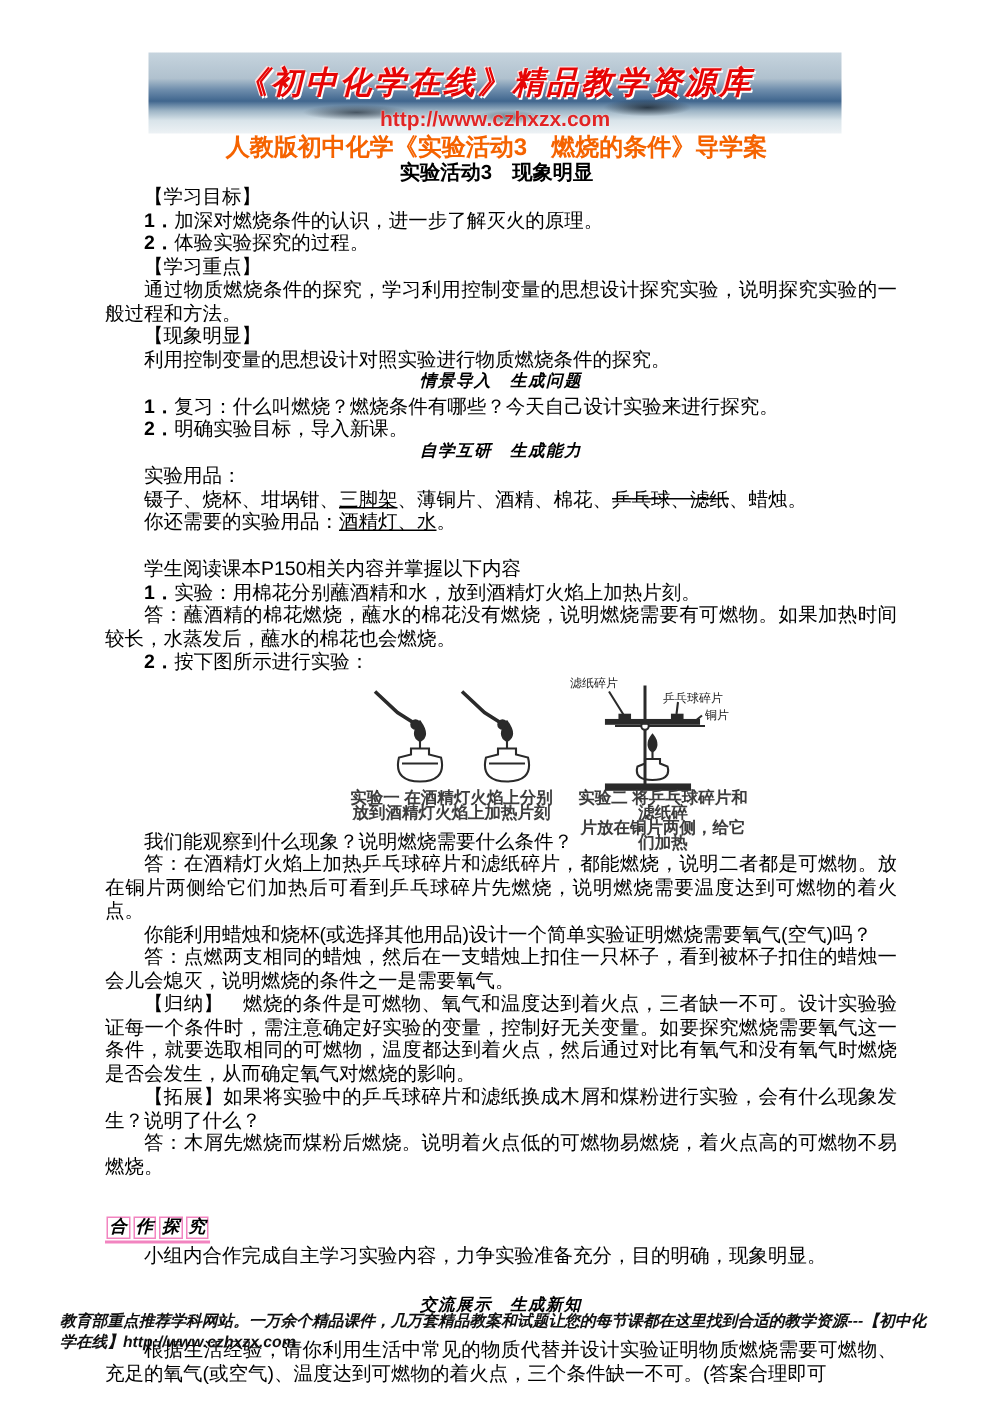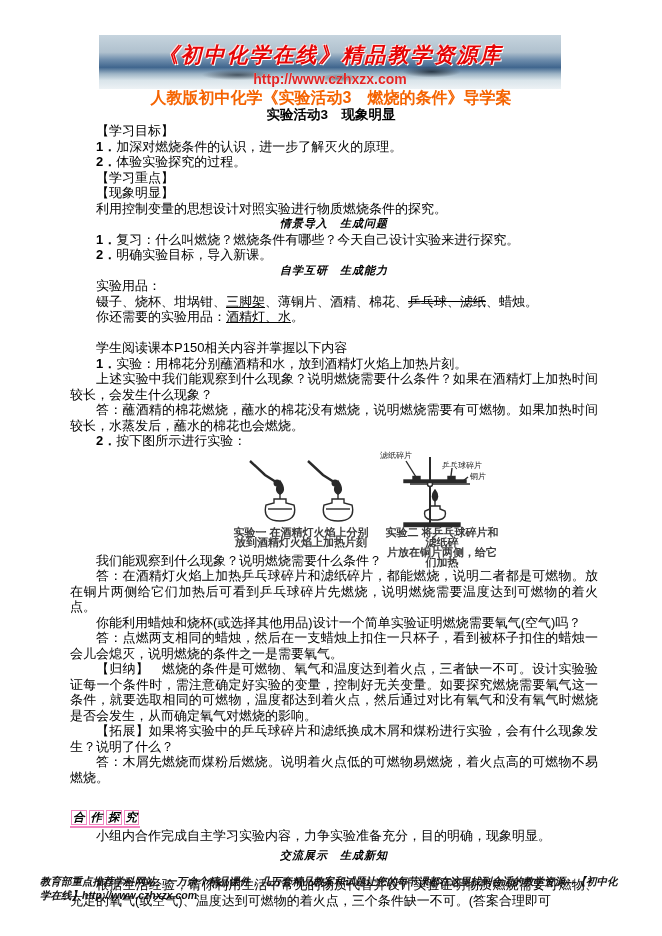--- a/index.html
+++ b/index.html
@@ -93,35 +93,35 @@
 
   <div class="doc-title">人教版初中化学《实验活动3　燃烧的条件》导学案</div>
   <div class="doc-subtitle">实验活动3　现象明显</div>
 
   <div class="body-col">
 
     <p class="p">【学习目标】</p>
     <p class="p"><span class="b">1．</span><span>加深对燃烧条件的认识，进一步了解灭火的原理。</span></p>
     <p class="p"><span class="b">2．</span><span>体验实验探究的过程。</span></p>
     <p class="p">【学习重点】</p>
+    <p class="p">通过物质燃烧条件的探究，学习利用控制变量的思想设计探究实验，说明探究实验的一般过程和方法。</p>
     <p class="p">【现象明显】</p>
     <p class="p">利用控制变量的思想设计对照实验进行物质燃烧条件的探究。</p>
 
     <p class="cursive">情景导入　生成问题</p>
     <p class="p"><span class="b">1．</span><span>复习：什么叫燃烧？燃烧条件有哪些？今天自己设计实验来进行探究。</span></p>
     <p class="p"><span class="b">2．</span><span>明确实验目标，导入新课。</span></p>
 
     <p class="cursive">自学互研　生成能力</p>
     <p class="p">实验用品：</p>
     <p class="p"><span>镊子、烧杯、坩埚钳、</span><span class="u">三脚架</span><span>、薄铜片、酒精、棉花、</span><span class="strike">乒乓球、滤纸</span><span>、蜡烛。</span></p>
     <p class="p"><span>你还需要的实验用品：</span><span class="u">酒精灯、水</span><span>。</span></p>
 
     <p class="p mt">学生阅读课本P150相关内容并掌握以下内容</p>
     <p class="p"><span class="b">1．</span><span>实验：用棉花分别蘸酒精和水，放到酒精灯火焰上加热片刻。</span></p>
-    <p class="p">上述实验中我们能观察到什么现象？说明燃烧需要什么条件？如果在酒精灯上加热时间较长，会发生什么现象？</p>
     <p class="p">答：蘸酒精的棉花燃烧，蘸水的棉花没有燃烧，说明燃烧需要有可燃物。如果加热时间较长，水蒸发后，蘸水的棉花也会燃烧。</p>
     <p class="p"><span class="b">2．</span><span>按下图所示进行实验：</span></p>
 
     <div class="figure">
       <svg width="280" height="78" viewBox="0 0 280 78">
         <g stroke="#2a2a2a" fill="none" stroke-width="1.4">
           <path d="M46,54 C43,66 50,70 60,70 C70,70 77,66 74,54 L66,52 L66,48 L54,48 L54,52 Z"></path>
           <line x1="48" y1="58" x2="72" y2="58"></line>
           <line x1="60" y1="48" x2="60" y2="43"></line>
           <path d="M60,30 C65,37 64,41 60,43 C56,41 55,37 60,30 Z" fill="#2a2a2a"></path>
@@ -172,20 +172,20 @@
     <p class="p">【归纳】　燃烧的条件是可燃物、氧气和温度达到着火点，三者缺一不可。设计实验验证每一个条件时，需注意确定好实验的变量，控制好无关变量。如要探究燃烧需要氧气这一条件，就要选取相同的可燃物，温度都达到着火点，然后通过对比有氧气和没有氧气时燃烧是否会发生，从而确定氧气对燃烧的影响。</p>
     <p class="p">【拓展】如果将实验中的乒乓球碎片和滤纸换成木屑和煤粉进行实验，会有什么现象发生？说明了什么？</p>
     <p class="p">答：木屑先燃烧而煤粉后燃烧。说明着火点低的可燃物易燃烧，着火点高的可燃物不易燃烧。</p>
 
     <div class="coop-hdr">
       <span class="wrap">
         <span class="ch">合</span><span class="ch">作</span><span class="ch">探</span><span class="ch">究</span>
       </span>
     </div>
     <p class="p">小组内合作完成自主学习实验内容，力争实验准备充分，目的明确，现象明显。</p>
-    <p class="cursive" style="margin-top:4px;">交流展示　生成新知</p>
+    <p class="cursive" style="margin-top:18px;">交流展示　生成新知</p>
     <p class="p" style="margin-top:14px;">根据生活经验，请你利用生活中常见的物质代替并设计实验证明物质燃烧需要可燃物、充足的氧气(或空气)、温度达到可燃物的着火点，三个条件缺一不可。(答案合理即可</p>
 
   </div>
 
   <div class="footer">教育部重点推荐学科网站。一万余个精品课件，几万套精品教案和试题让您的每节课都在这里找到合适的教学资源---【初中化学在线】http://www.czhxzx.com</div>
 
 </div>
 
 </body></html>

